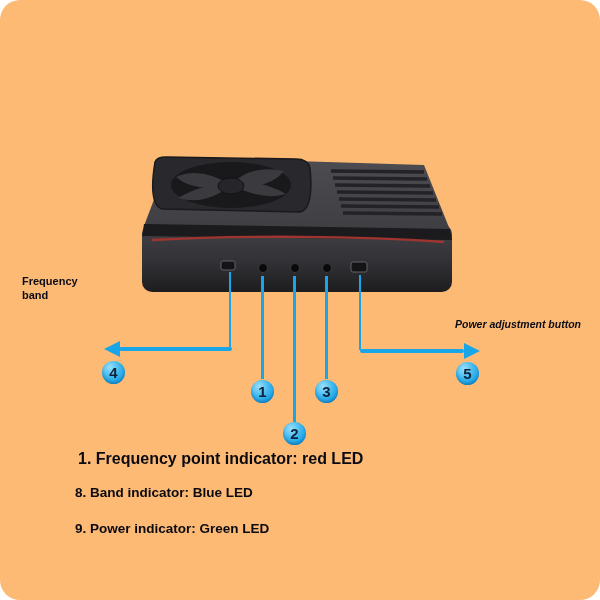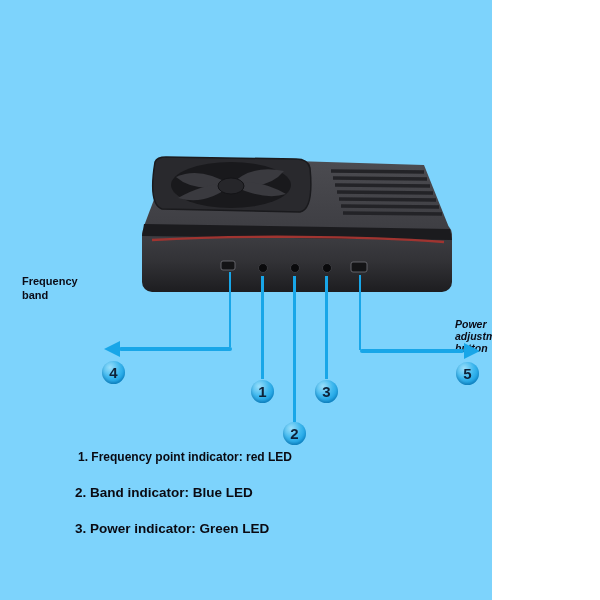--- a/index.html
+++ b/index.html
@@ -1,27 +1,27 @@
 <!DOCTYPE html>
 <html><head>
 <meta charset="utf-8">
 <style>
   * { margin:0; padding:0; box-sizing:border-box; }
   html,body { background:#ffffff; }
   body { font-family:"Liberation Sans", sans-serif; }
-  .stage { position:relative; width:492px; height:600px; background:#7dd3fc; overflow:hidden; }
+  .stage { position:relative; width:600px; height:600px; background:#fdba74; overflow:hidden;border-radius:20px; }
   .device-svg { position:absolute; left:0; top:0; width:600px; height:600px; }
 
   .label { position:absolute; color:#0b0b16; font-weight:bold; }
   .freq-band { left:22px; top:274px; font-size:11px; line-height:1.3; white-space:pre-line; }
   .freq-adj  { left:16px; top:317px; font-size:14.5px; letter-spacing:0.2px; }
   .power-adj { left:455px; top:318px; font-size:10.5px;font-style:italic; }
 
   .legend-item { position:absolute; color:#0a0a12; font-weight:bold; }
-  .legend-1 { left:78px; top:450px; font-size:12px; }
+  .legend-1 { left:78px; top:450px; font-size:16px; }
   .legend-2 { left:75px; top:485px; font-size:13.5px; }
   .legend-3 { left:75px; top:521px; font-size:13.5px; }
 
   .vline { position:absolute; width:3px; background:#18a6e8; }
   .leader-1 { left:261px; top:276px; height:103px; }
   .leader-2 { left:293px; top:276px; height:146px; }
   .leader-3 { left:325px; top:276px; height:103px; }
   .leader-4 { left:229px; top:272px; height:75px; width:2px; }
   .leader-5 { left:359px; top:275px; height:75px; width:2px; }
 
@@ -121,16 +121,16 @@
     <div class="arrow-head head-right"></div>
   </div>
 
   <div class="marker marker-4">4</div>
   <div class="marker marker-1">1</div>
   <div class="marker marker-2">2</div>
   <div class="marker marker-3">3</div>
   <div class="marker marker-5">5</div>
 
   <div class="legend-item legend-1">1. Frequency point indicator: red LED</div>
-  <div class="legend-item legend-2">2. Band indicator: Blue LED</div>
-  <div class="legend-item legend-3">3. Power indicator: Green LED</div>
+  <div class="legend-item legend-2">8. Band indicator: Blue LED</div>
+  <div class="legend-item legend-3">9. Power indicator: Green LED</div>
 
 </div>
 
 </body></html>

